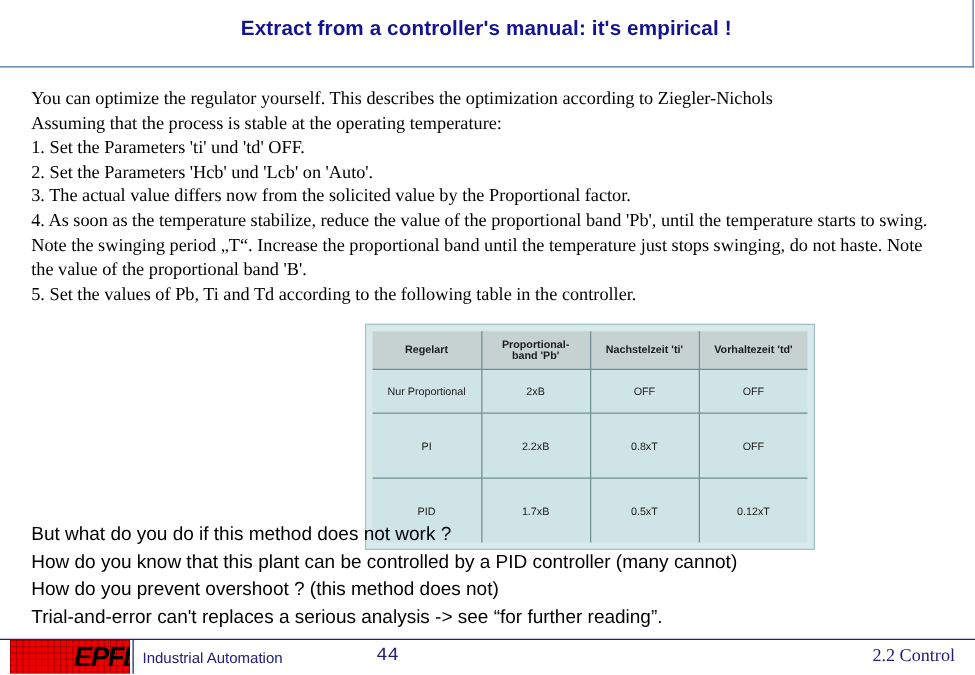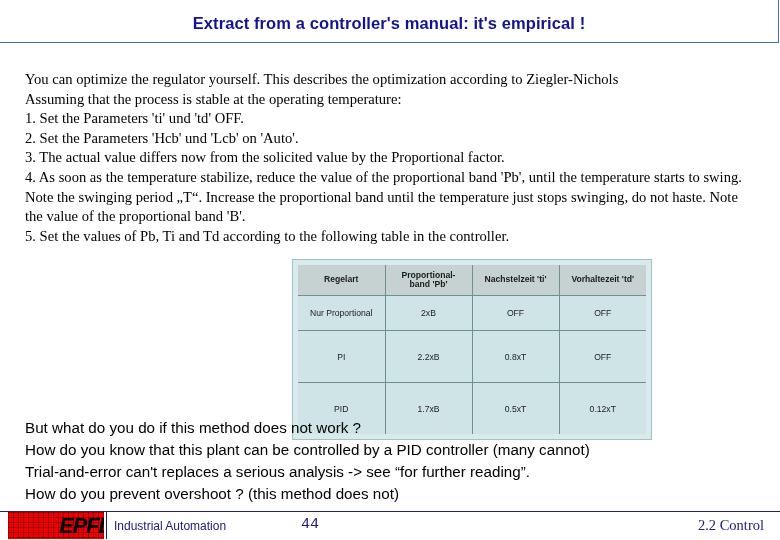--- a/index.html
+++ b/index.html
@@ -23,21 +23,21 @@
     height: 540px;
     background: #ffffff;
   }
 
   
   .title-band {
     position: absolute;
     left: 0;
     top: 0;
     width: 779px;
-    height: 43px;
+    height: 54px;
     border-bottom: 1px solid #4472a8;
     border-right: 1px solid #4472a8;
     box-sizing: border-box;
   }
   .title-text {
     position: absolute;
     left: 0;
     right: 0;
     top: 14px;
     text-align: center;
@@ -262,22 +262,22 @@
           <td>0.5xT</td>
           <td>0.12xT</td>
         </tr>
       </tbody>
     </table>
   </div>
 
   <div class="questions">
     <div class="q">But what do you do if this method does not work ?</div>
     <div class="q">How do you know that this plant can be controlled by a PID controller (many cannot)</div>
+    <div class="q">How do you prevent overshoot ? (this method does not)</div>
     <div class="q">Trial-and-error can't replaces a serious analysis -&gt; see “for further reading”.</div>
-    <div class="q">How do you prevent overshoot ? (this method does not)</div>
   </div>
 
   <div class="footer-rule"></div>
   <div class="logo">
     <div class="logo-grid"></div>
     <div class="logo-text">EPFL</div>
   </div>
   <div class="footer-sep"></div>
   <div class="footer-left">Industrial Automation</div>
   <div class="footer-page">44</div>

